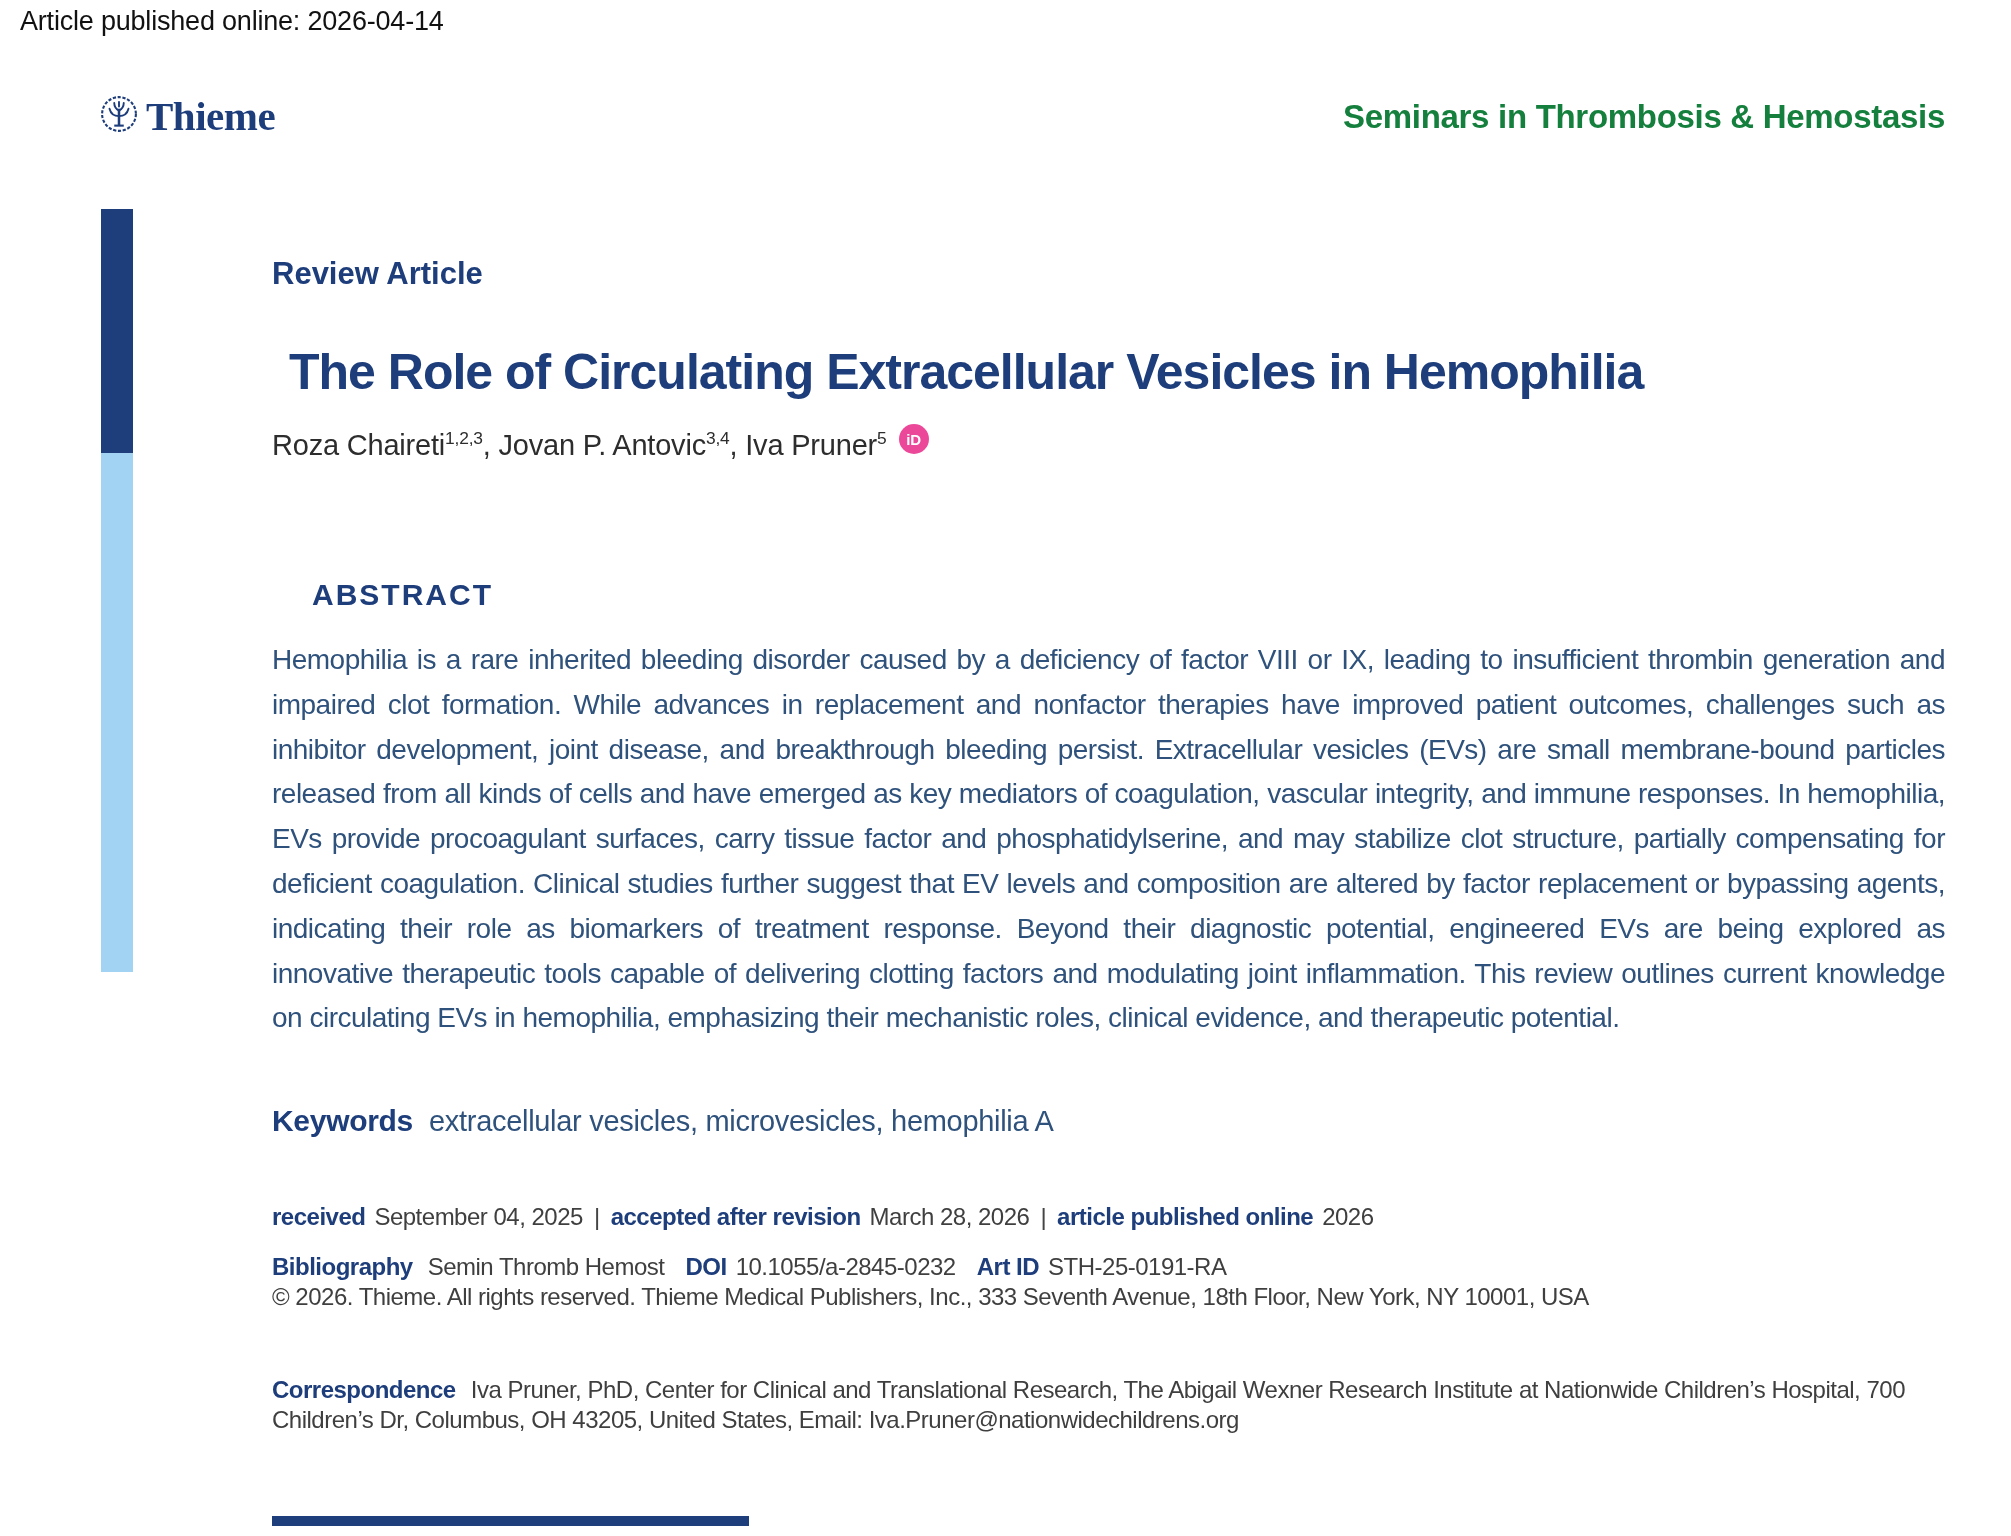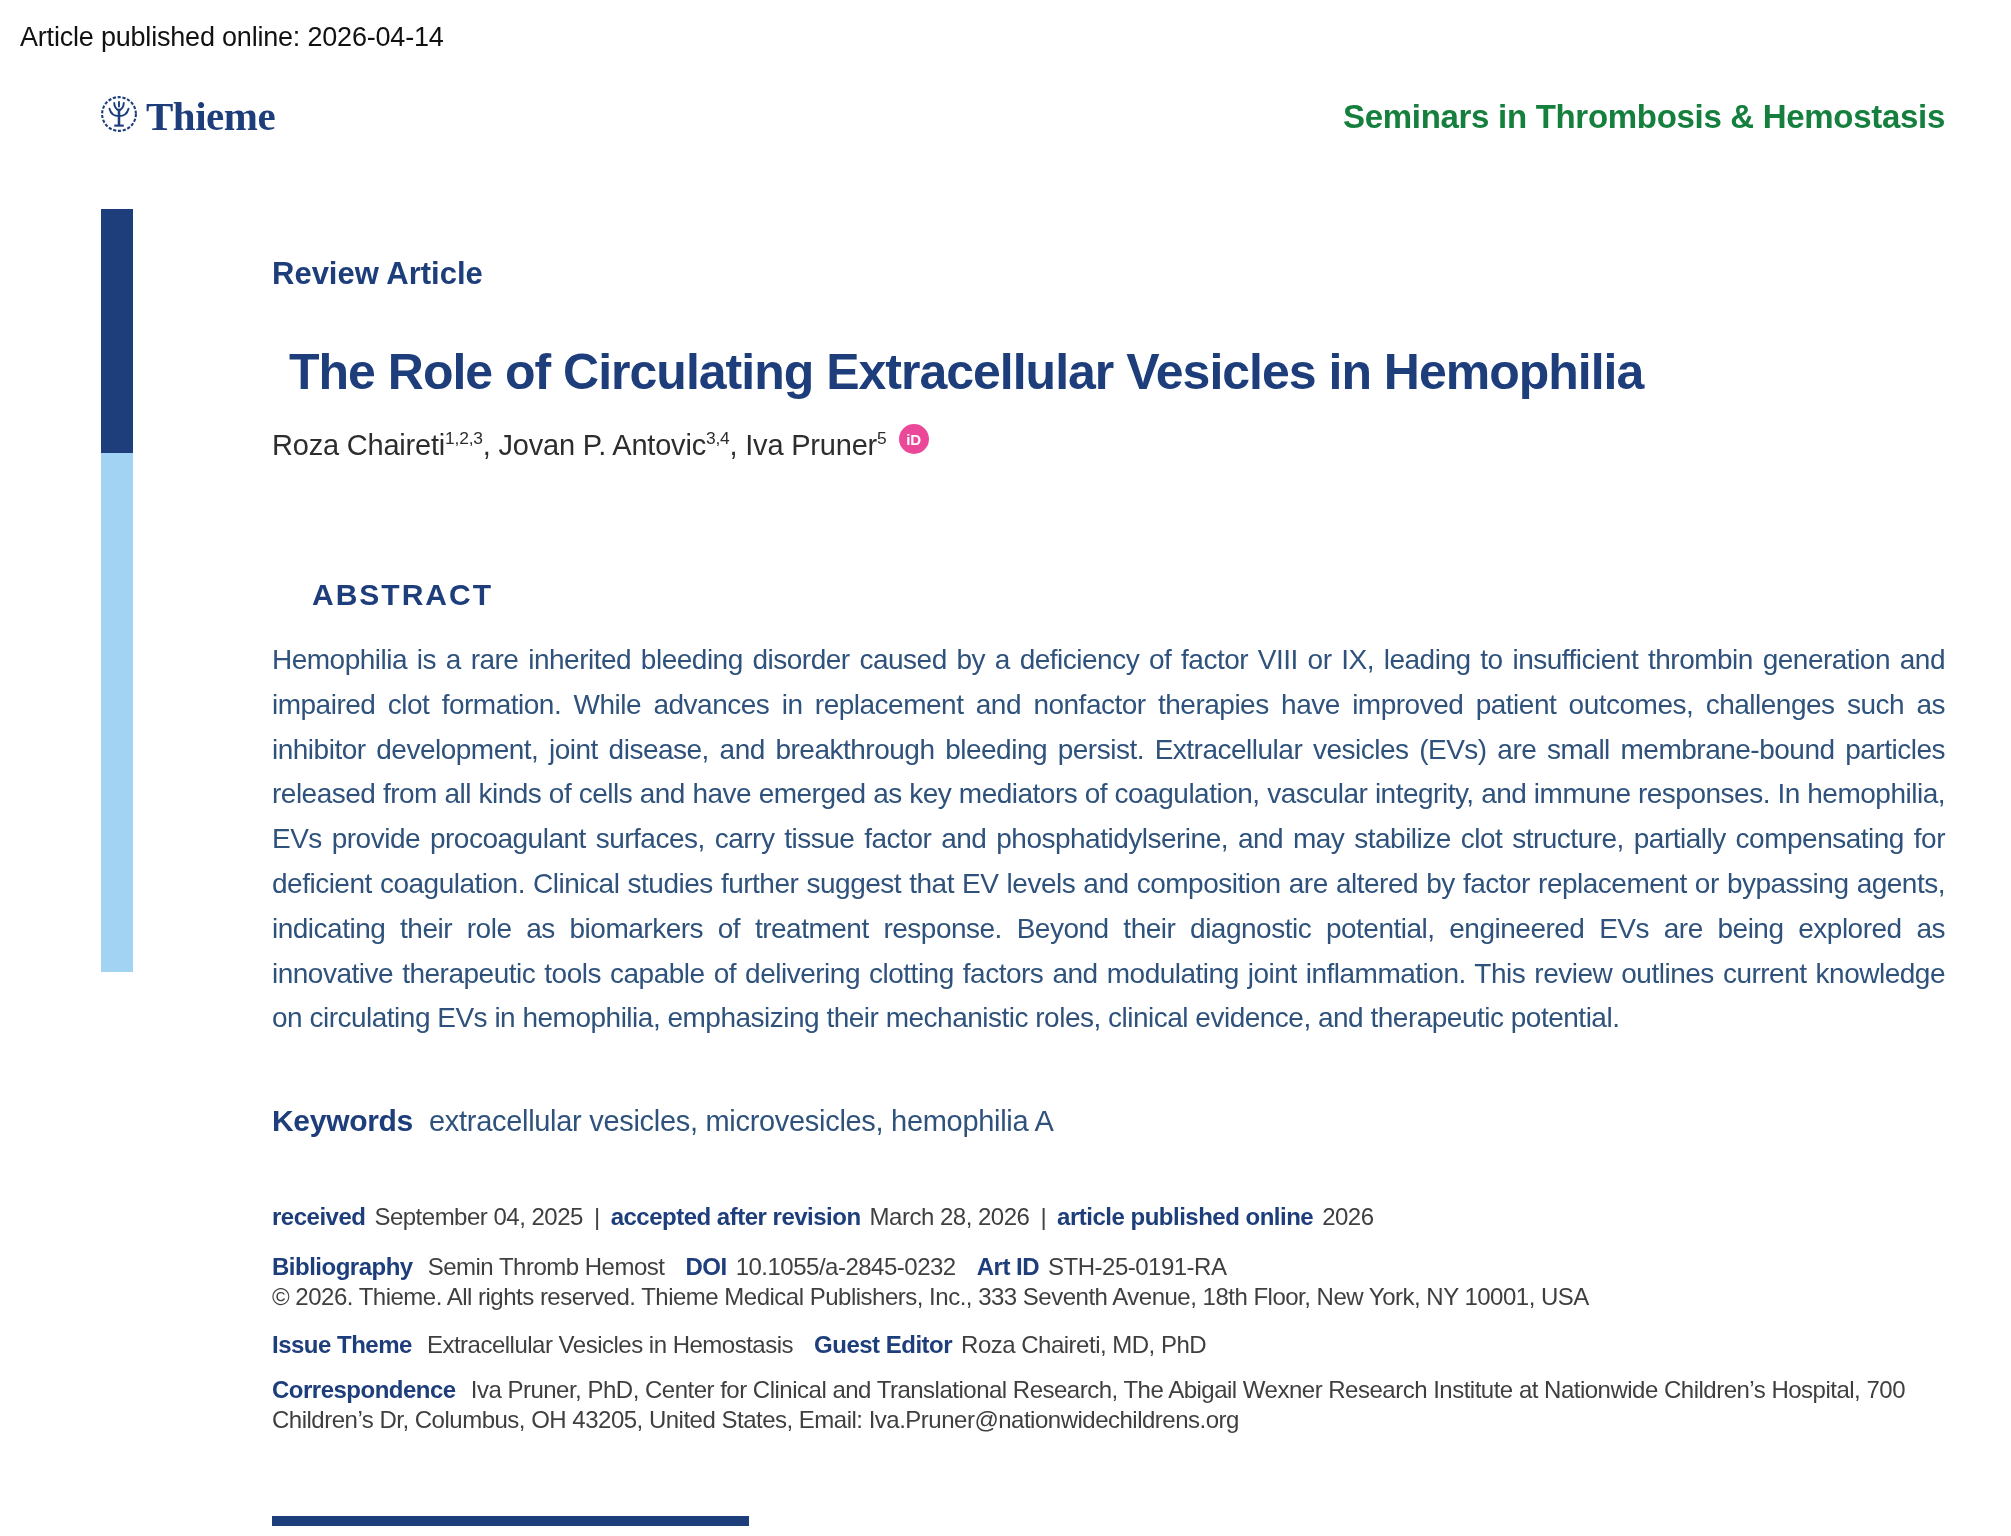--- a/index.html
+++ b/index.html
@@ -1,21 +1,21 @@
 <!DOCTYPE html>
 <html><head>
 <meta charset="utf-8">
 <style>
   html,body{margin:0;padding:0;background:#ffffff;}
   .page{
     position:relative;width:2011px;height:1536px;background:#ffffff;overflow:hidden;
     font-family:"Liberation Sans",sans-serif;color:#222;
   }
   
-  .pub-line{position:absolute;left:20px;top:6px;font-size:27px;color:#111;letter-spacing:-0.2px;margin-top:16px;}
+  .pub-line{position:absolute;left:20px;top:6px;font-size:27px;color:#111;letter-spacing:-0.2px;}
   
   .brand{position:absolute;left:100px;top:92px;display:flex;align-items:center;gap:8px;}
   .brand-word{font-family:"Liberation Serif",serif;font-weight:bold;font-size:41px;color:#1d3d7b;letter-spacing:-0.5px;}
   .journal{
     position:absolute;right:66px;top:98px;font-size:33px;font-weight:bold;color:#15803d;letter-spacing:-0.3px;
   }
   
   .bar-dark{position:absolute;left:101px;top:209px;width:32px;height:244px;background:#1d3d7b;}
   .bar-light{position:absolute;left:101px;top:453px;width:32px;height:519px;background:#a2d3f2;}
   
@@ -90,23 +90,20 @@
   <div class="meta-line m-received">
     <span class="lbl">received</span><span>September 04, 2025</span><span class="sep">|</span><span class="lbl">accepted after revision</span><span>March 28, 2026</span><span class="sep">|</span><span class="lbl">article published online</span><span>2026</span>
   </div>
 
   <div class="meta-line m-bib">
     <span class="lbl-wide">Bibliography</span><span>Semin Thromb Hemost</span><span class="lbl gap">DOI</span><span>10.1055/a-2845-0232</span><span class="lbl gap">Art ID</span><span>STH-25-0191-RA</span>
   </div>
 
   <div class="meta-line m-copy">© 2026. Thieme. All rights reserved. Thieme Medical Publishers, Inc., 333 Seventh Avenue, 18th Floor, New York, NY 10001, USA</div>
 
-  <div class="meta-line m-theme">
-    <span class="lbl-wide">Issue Theme</span><span>Extracellular Vesicles in Hemostasis</span><span class="lbl gap">Guest Editor</span><span>Roza Chaireti, MD, PhD</span>
-  </div>
 
   <p class="meta-line m-corr" style="margin:0;">
     <span class="lbl-wide">Correspondence</span><span>Iva Pruner, PhD, Center for Clinical and Translational Research, The Abigail Wexner Research Institute at Nationwide Children’s Hospital, 700 Children’s Dr, Columbus, OH 43205, United States, Email: Iva.Pruner@nationwidechildrens.org</span>
   </p>
 
   <div class="bottom-bar"></div>
 
 </div>
 
 </body></html>

